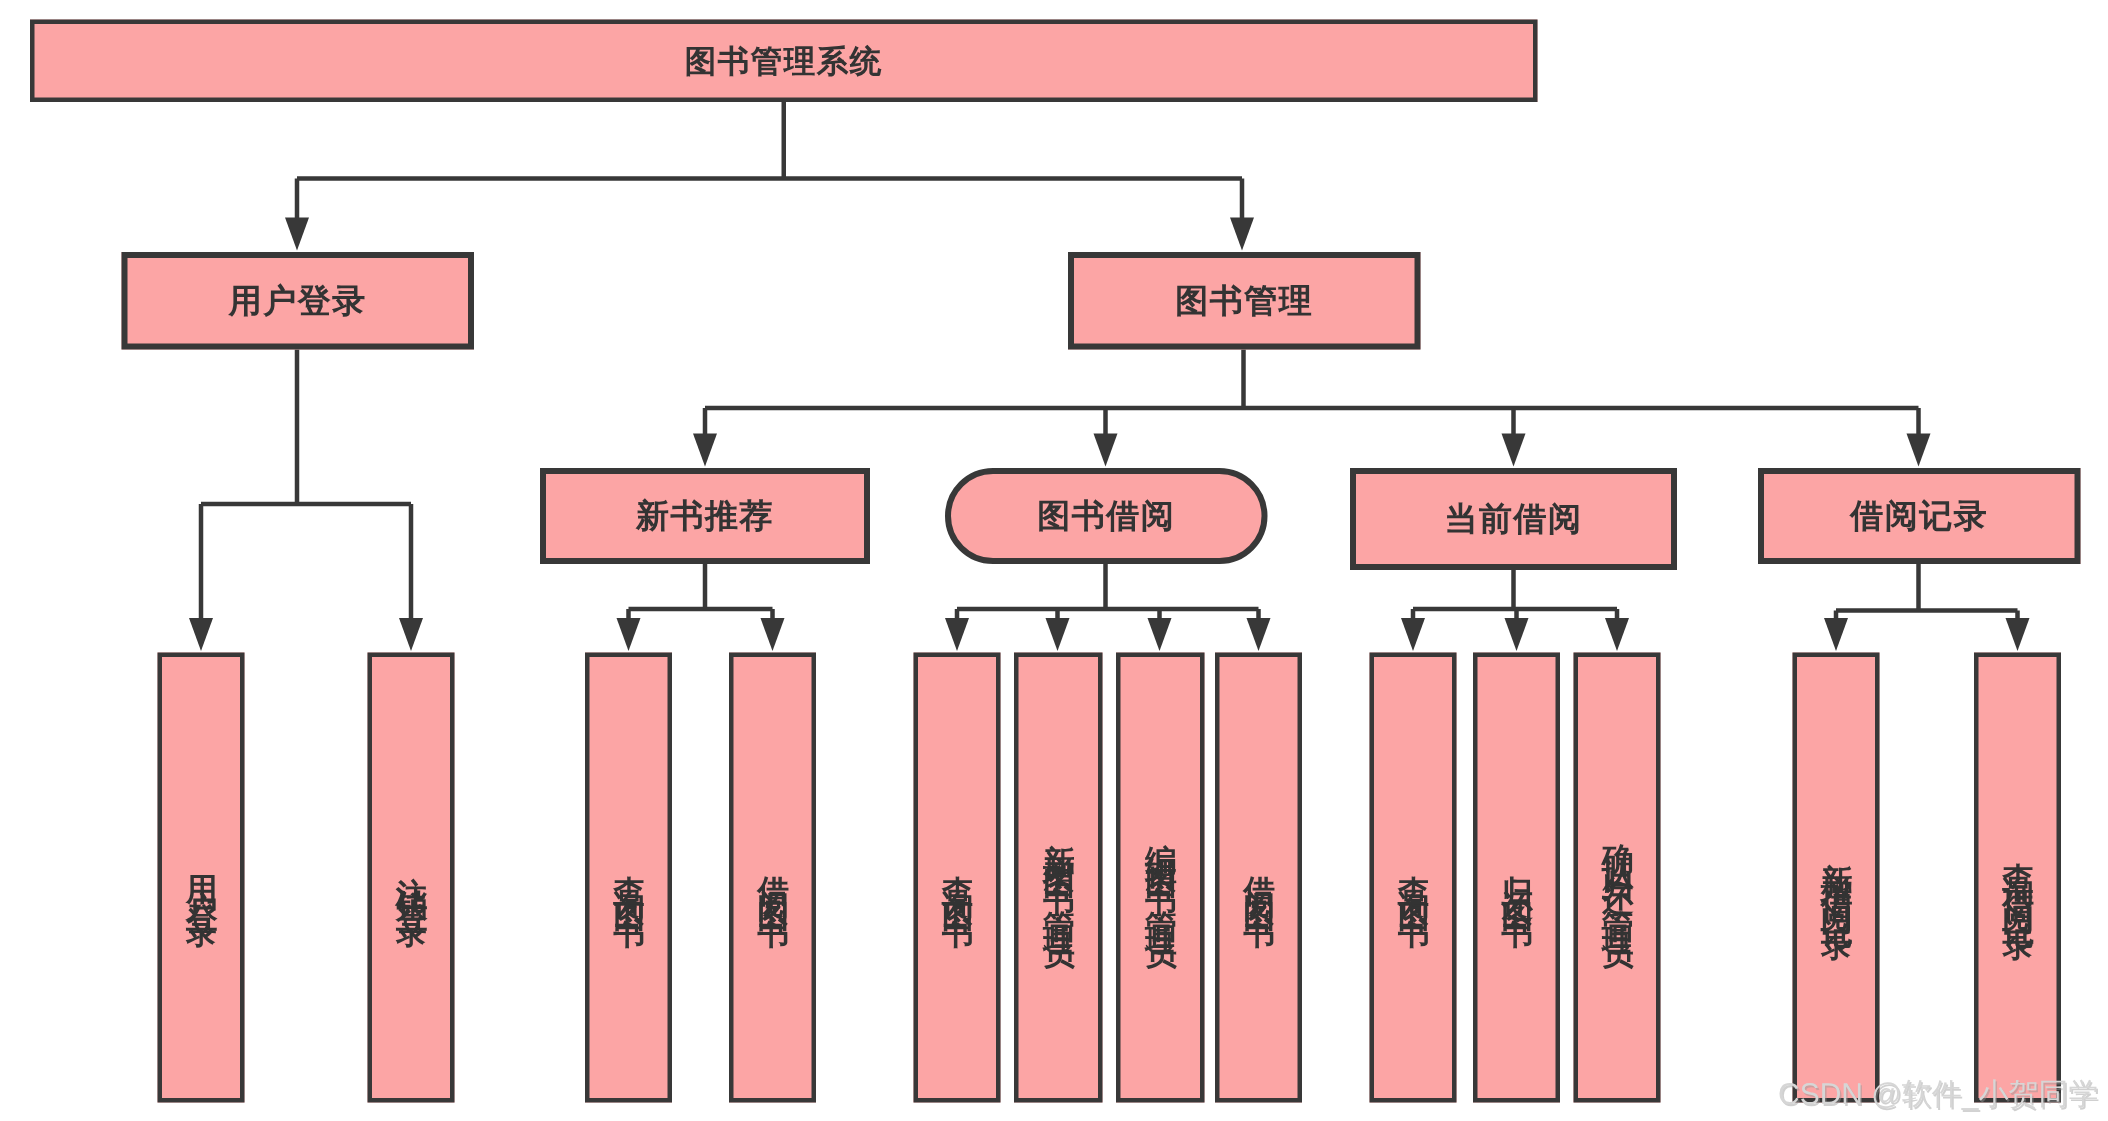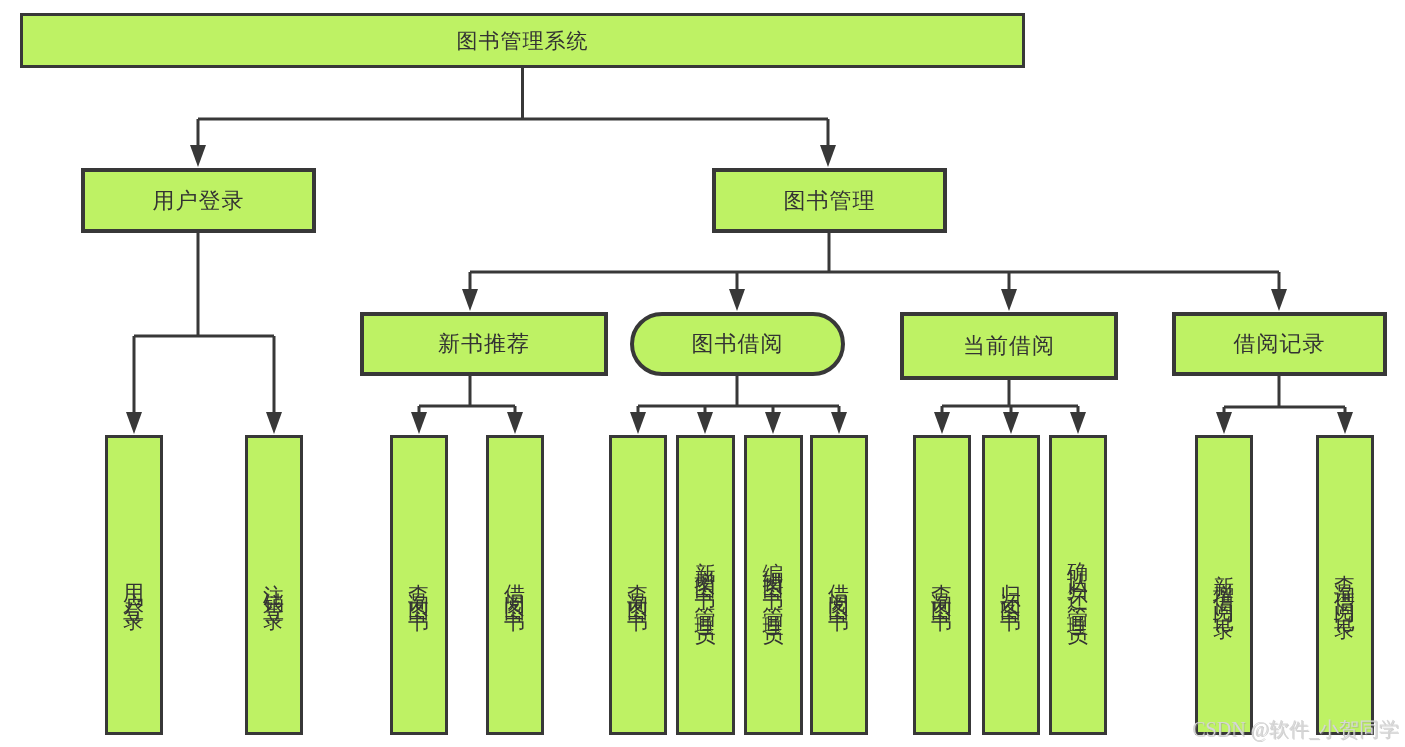--- a/index.html
+++ b/index.html
@@ -14,46 +14,46 @@
   }
   .connector-layer {
     position: absolute;
     left: 0; top: 0;
     width: 1405px; height: 747px;
     pointer-events: none;
   }
   .box {
     position: absolute;
     box-sizing: border-box;
-    background: #bef264;
+    background: #fca5a5;
     border: 3px solid #383838;
     display: flex;
     align-items: center;
     justify-content: center;
     text-align: center;
+    font-weight: bold;
   }
   .hbox { font-size: 21px; letter-spacing: 1px; }
   .lvl2, .lvl3 { border-width: 4px; font-size: 22px; }
   .vbox {
     writing-mode: vertical-rl;
     text-orientation: mixed;
     font-size: 21px;
     letter-spacing: 9px;
     line-height: 1.0;
   }
   .watermark {
     position: absolute;
     right: 6px;
     bottom: 4px;
     font-size: 20px;
     color: #d6d6d6;
     text-shadow: 1px 1px 0 rgba(150,150,150,0.45);
     z-index: 10;
     white-space: nowrap;
-    font-family: Liberation Serif, serif;
   }
 </style>
 </head>
 <body>
 
 <div class="canvas">
 
   <svg class="connector-layer" width="1405" height="747" viewBox="0 0 1405 747" fill="none" stroke="#383838" stroke-width="3">
     <g>
       <path d="M522.5,68 V119 M198,119 H828 M198,119 V147 M828,119 V147"></path>
@@ -95,21 +95,21 @@
       <polygon points="1216,412 1232,412 1224,434" fill="#383838" stroke="none"></polygon>
       <polygon points="1337,412 1353,412 1345,434" fill="#383838" stroke="none"></polygon>
     </g>
   </svg>
 
   <div class="box hbox" style="left:20px; top:13px; width:1005px; height:55px;">图书管理系统</div>
 
   <div class="box hbox lvl2" style="left:81px; top:168px; width:235px; height:65px;">用户登录</div>
   <div class="box hbox lvl2" style="left:712px; top:168px; width:235px; height:65px;">图书管理</div>
 
-  <div class="box hbox lvl3" style="left:360px; top:312px; width:248px; height:64px;">新书推荐</div>
+  <div class="box hbox lvl3" style="left:360px; top:312px; width:220px; height:64px;">新书推荐</div>
   <div class="box hbox lvl3" style="left:630px; top:312px; width:215px; height:64px;border-radius:32px;">图书借阅</div>
   <div class="box hbox lvl3" style="left:900px; top:312px; width:218px; height:68px;">当前借阅</div>
   <div class="box hbox lvl3" style="left:1172px; top:312px; width:215px; height:64px;">借阅记录</div>
 
   <div class="box vbox" style="left:105px; top:435px; width:58px; height:300px;">用户登录</div>
   <div class="box vbox" style="left:245px; top:435px; width:58px; height:300px;">注销登录</div>
 
   <div class="box vbox" style="left:390px; top:435px; width:58px; height:300px;">查询图书</div>
   <div class="box vbox" style="left:486px; top:435px; width:58px; height:300px;">借阅图书</div>
 

